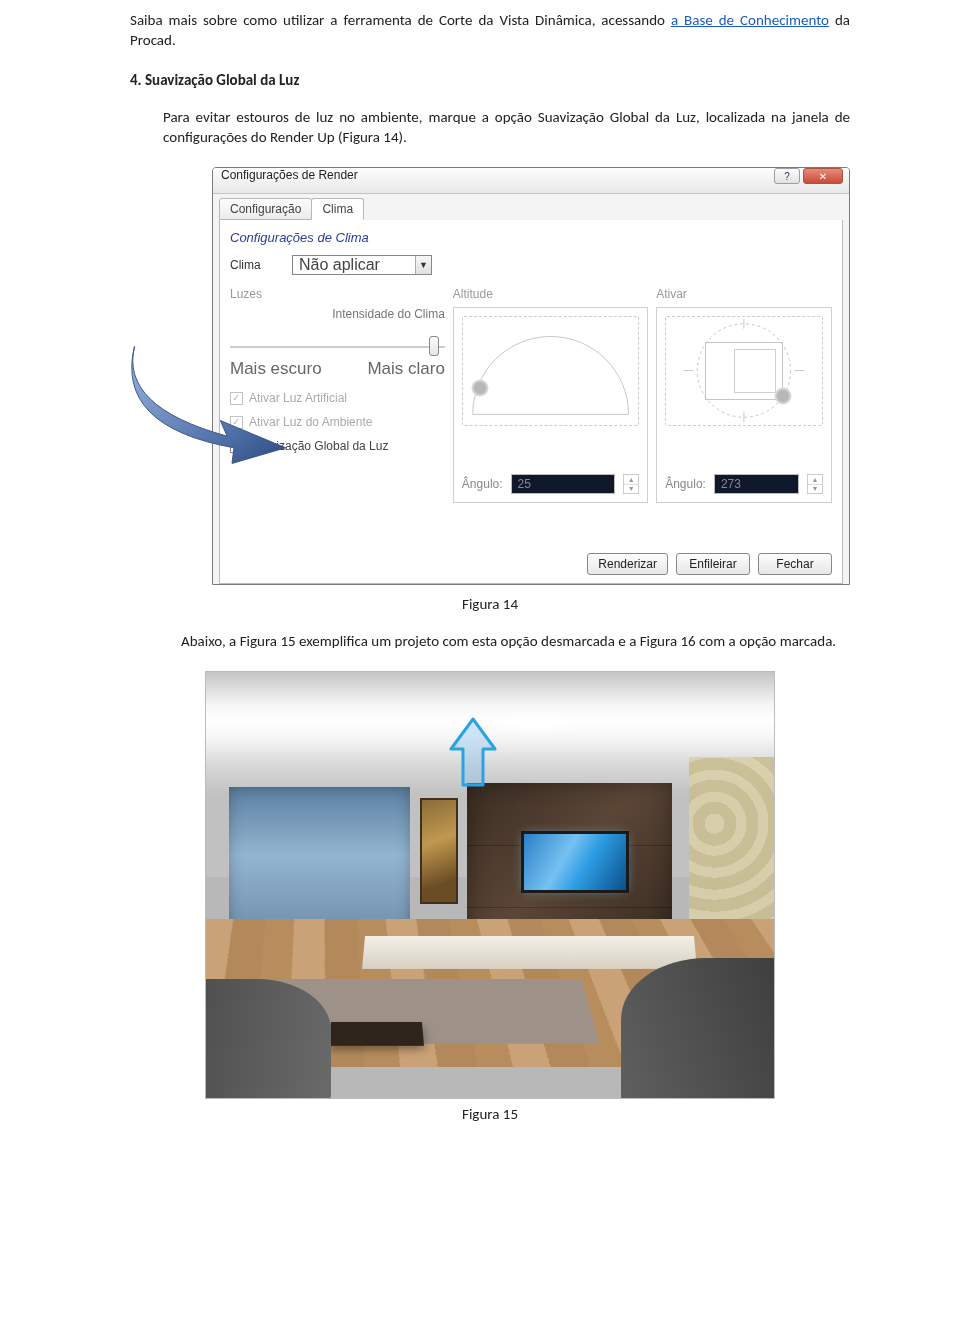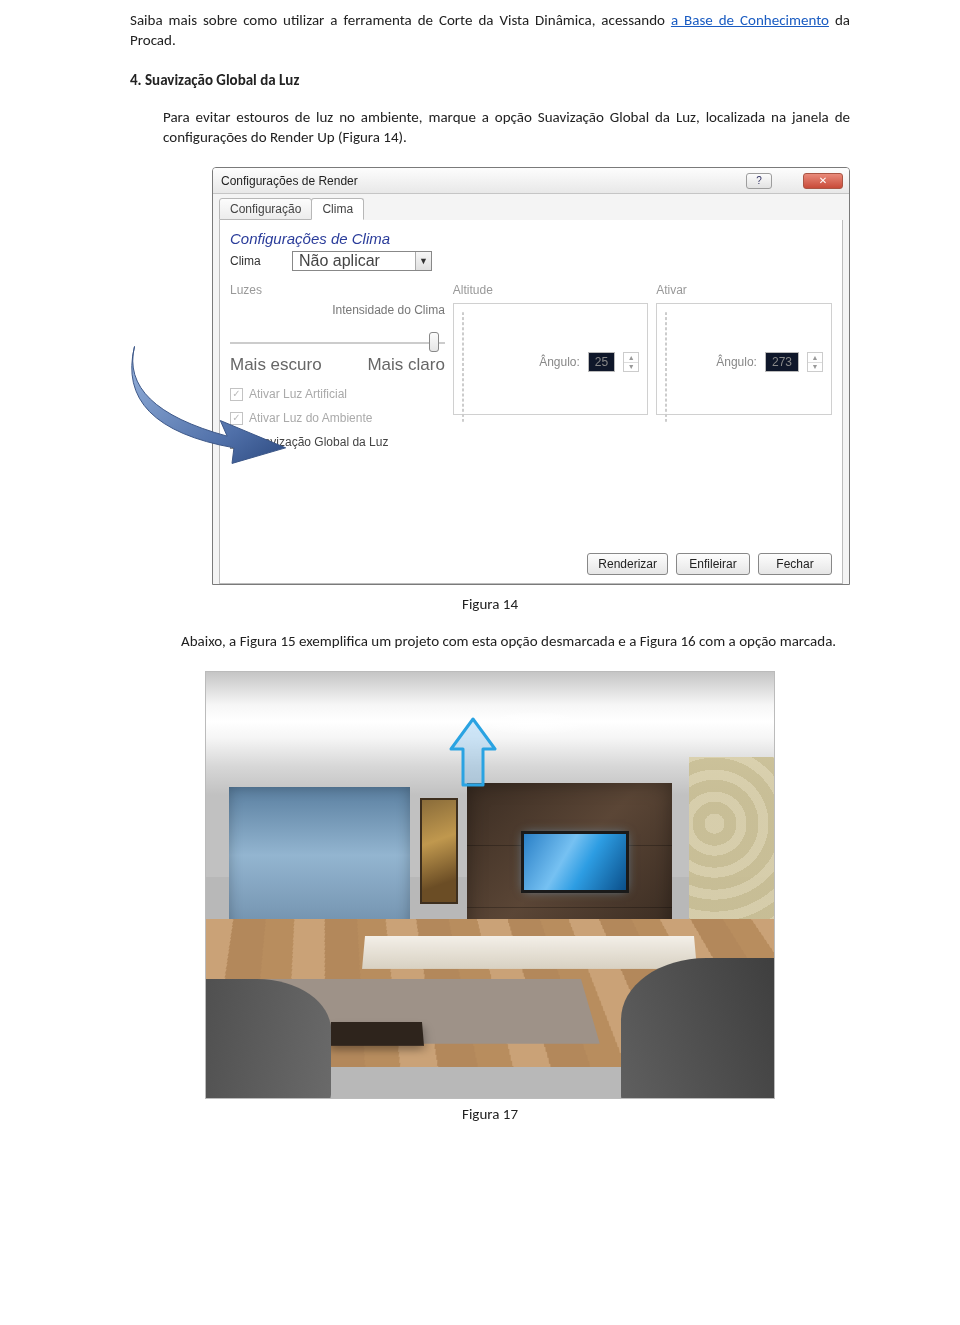--- a/index.html
+++ b/index.html
@@ -34,23 +34,21 @@
     font-size: 12px;
     color: #444;
     height: 418px;
     overflow: hidden;
   }
   .titlebar {
     height: 26px;
     background: linear-gradient(#fdfdfd, #e8e8e8);
     border-bottom: 1px solid #c5c5c5;
     display: flex;
-    align-items: center;
     padding: 0 6px 0 8px;
-    gap: 28px;
   }
   .titlebar .ttl { flex: 1; font-size: 12px; color: #222; }
   .winbtn {
     margin-left: 3px;
     height: 16px;
     border: 1px solid #9d9d9d;
     border-radius: 3px;
     display: flex;
     align-items: center;
     justify-content: center;
@@ -75,21 +73,21 @@
 
   .win-body {
     margin: 0 6px 6px 6px;
     background: #fff;
     border: 1px solid #bcbcbc;
     border-top: none;
     height: calc(100% - 26px - 26px);
     padding: 10px 10px 8px 10px;
     position: relative;
   }
-  .group-title { color: #2a3c9a; font-size: 15px; margin-bottom: 4px; font-style: italic; }
+  .group-title { color: #2a3c9a; font-size: 13px; margin-bottom: 10px; font-style: italic; }
 
   .clima-row { display: flex; align-items: center; gap: 22px; margin-bottom: 12px; }
   .clima-row .lbl { font-size: 12px; color: #333; width: 40px; }
   .combobox {
     display: flex; align-items: center;
     border: 1px solid #888;
     height: 20px;
     width: 140px;
     background: #fff;
   }
@@ -105,24 +103,24 @@
   .panels { display: flex; gap: 8px; }
   .panel { flex: 1; min-width: 0; }
   .panel .p-title { color: #999; font-size: 12px; margin-bottom: 6px; }
   .panel.left { flex: 1.1; }
   .panel.mid { flex: 1; }
   .panel.right { flex: 0.9; }
 
   .boxed {
     border: 1px solid #d0d0d0;
     padding: 8px;
-    height: 112px;
+    height: 196px;
     background: #fff;
     display: flex;
-    flex-direction: row;
+    flex-direction: column;
     justify-content: space-between;
   }
 
   .sub { color: #777; font-size: 12px; margin-bottom: 2px; text-align: right; }
   .slider {
     position: relative;
     height: 16px;
     margin-top: 18px;
   }
   .slider .track {
@@ -434,13 +432,13 @@
     <div class="rug"></div>
     <div class="coffeetable"></div>
     <div class="sofa-l"></div>
     <div class="sofa-r"></div>
     <svg class="callout-arrow" viewBox="0 0 56 76">
       <path d="M28 4 L50 34 L38 34 L38 70 L18 70 L18 34 L6 34 Z" fill="rgba(120,190,240,0.35)" stroke="#2aa3e2" stroke-width="3" stroke-linejoin="round"></path>
     </svg>
   </div>
 </div>
 
-<p class="caption">Figura 17</p>
+<p class="caption">Figura 15</p>
 
 </body></html>

